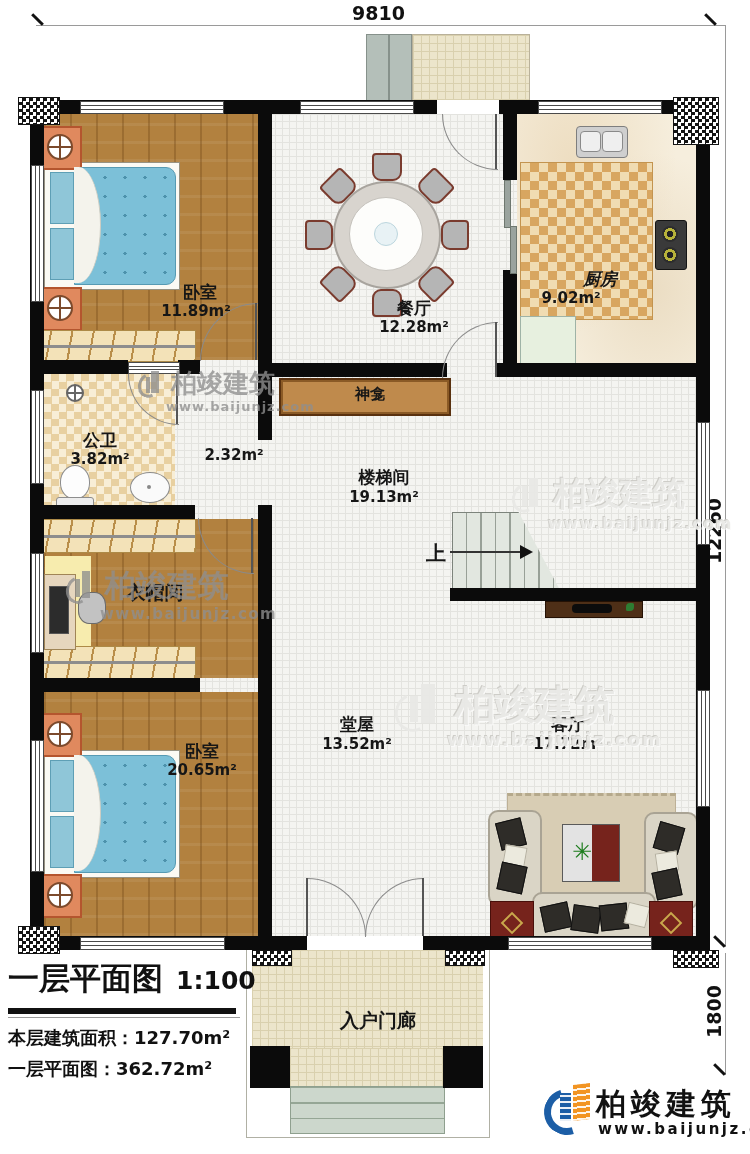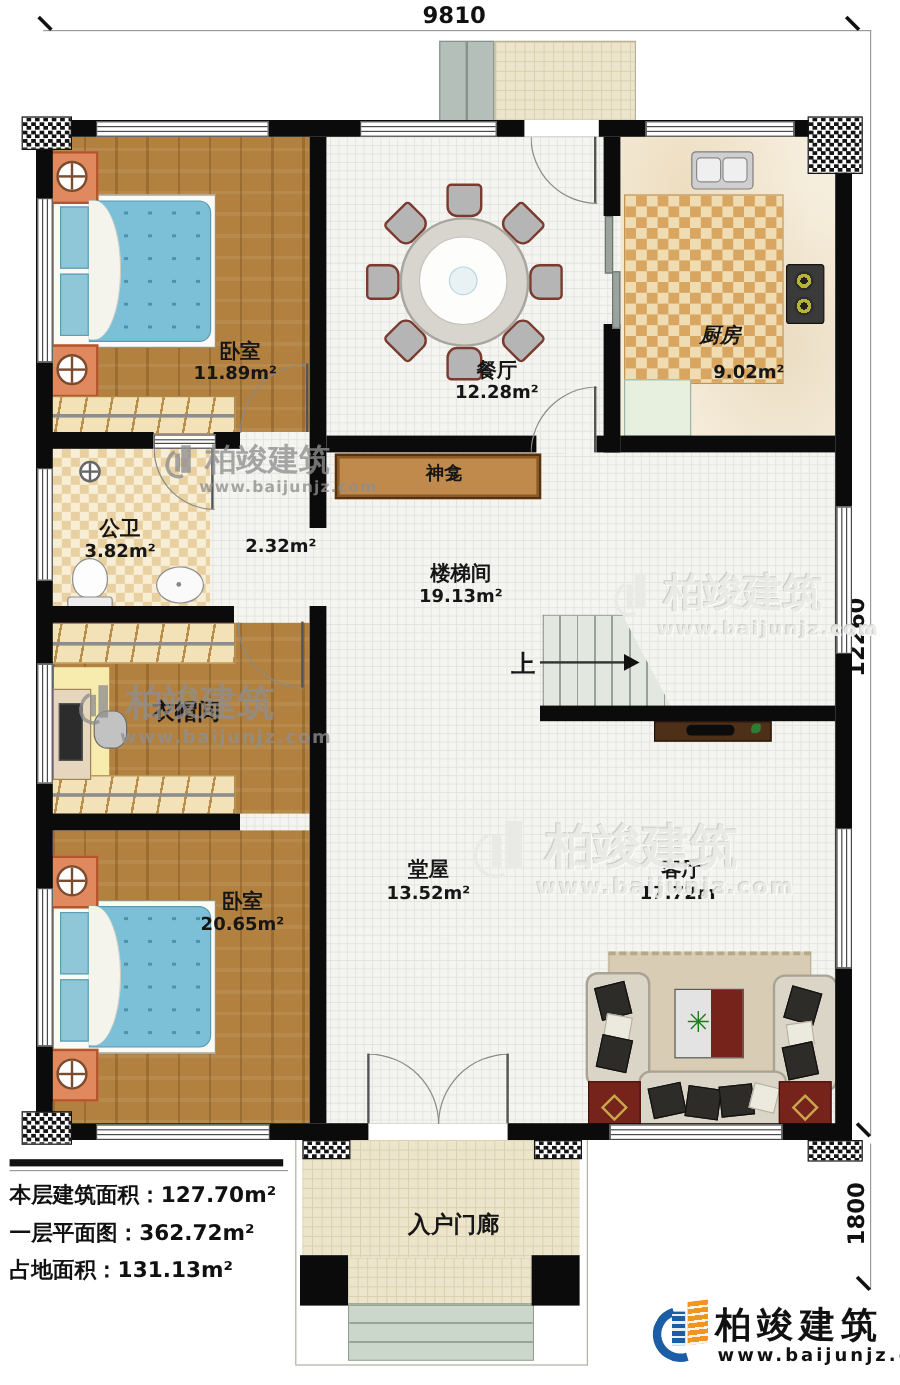--- a/index.html
+++ b/index.html
@@ -265,21 +265,21 @@
   <div class="abs porchtile" style="left:290px;top:1048px;width:153px;height:40px;z-index:4;"></div>
   <div class="wall" style="left:250px;top:1046px;width:40px;height:42px;z-index:6;"></div>
   <div class="wall" style="left:443px;top:1046px;width:40px;height:42px;z-index:6;"></div>
   <div class="abs" style="left:290px;top:1086px;width:153px;height:46px;background:repeating-linear-gradient(0deg,#ccd7cc 0 14px,#95a695 14px 15.5px);border:1px solid #8fa08f;z-index:5;"></div>
 
   <div class="rname" style="left:200px;top:281px;">卧室</div>
   <div class="rarea" style="left:196px;top:302px;">11.89m²</div>
   <div class="rname" style="left:414px;top:297px;">餐厅</div>
   <div class="rarea" style="left:414px;top:318px;">12.28m²</div>
   <div class="rname" style="left:600px;top:268px;font-style:italic;">厨房</div>
-  <div class="rarea" style="left:624px;top:289px;margin-top:12px;">9.02m²</div>
+  <div class="rarea" style="left:571px;top:289px;">9.02m²</div>
   <div class="rname" style="left:100px;top:429px;">公卫</div>
   <div class="rarea" style="left:100px;top:450px;">3.82m²</div>
   <div class="rarea" style="left:234px;top:446px;">2.32m²</div>
   <div class="rname" style="left:384px;top:466px;">楼梯间</div>
   <div class="rarea" style="left:384px;top:488px;">19.13m²</div>
   <div class="rname" style="left:155px;top:580px;font-size:19px;">衣帽间</div>
   <div class="rname" style="left:202px;top:740px;">卧室</div>
   <div class="rarea" style="left:202px;top:761px;">20.65m²</div>
   <div class="rname" style="left:357px;top:713px;">堂屋</div>
   <div class="rarea" style="left:357px;top:735px;">13.52m²</div>
@@ -302,30 +302,31 @@
     <span>柏竣建筑</span>
     <div style="font-size:15px;letter-spacing:2px;margin-left:36px;margin-top:-2px;">www.baijunjz.com</div>
   </div>
   <div class="wm wm-emboss" style="left:395px;top:678px;font-size:40px;">
     <span class="wmicon" style="width:46px;height:48px;"><span class="wa"></span><span class="wb1"></span><span class="wb2"></span></span>
     <span>柏竣建筑</span>
     <div style="font-size:18px;letter-spacing:2px;margin-left:52px;margin-top:-4px;">www.baijunjz.com</div>
   </div>
 
   <div class="abs" style="left:8px;top:958px;width:260px;z-index:60;">
+    <div>
+      <span style="font-size:31px;font-weight:bold;color:#111;">一层平面图</span>
+      <span style="font-size:25px;font-weight:bold;color:#111;margin-left:8px;">1:100</span>
+    </div>
     <div style="margin-top:8px;width:228px;height:6px;background:#111;"></div>
     <div style="margin-top:3px;width:232px;height:1px;background:#9a9a9a;"></div>
     <div style="margin-top:8px;font-size:18px;font-weight:600;color:#111;">
       <span>本层建筑面积：</span><span>127.70m²</span>
     </div>
     <div style="margin-top:7px;font-size:18px;font-weight:600;color:#111;">
       <span>一层平面图：</span><span>362.72m²</span>
-    </div>
-    <div style="margin-top:7px;font-size:18px;font-weight:600;color:#111;">
-      <span>占地面积：</span><span>131.13m²</span>
     </div>
   </div>
 
   <div class="abs" style="left:544px;top:1080px;width:200px;height:60px;z-index:60;">
     <div style="position:absolute;left:0;top:4px;width:48px;height:52px;">
       <div class="lg-arc"></div>
       <div class="lg-b2"></div>
       <div class="lg-b1"></div>
     </div>
     <div style="position:absolute;left:52px;top:4px;font-size:30px;font-weight:bold;color:#111;letter-spacing:5px;white-space:nowrap;">柏竣建筑</div>

